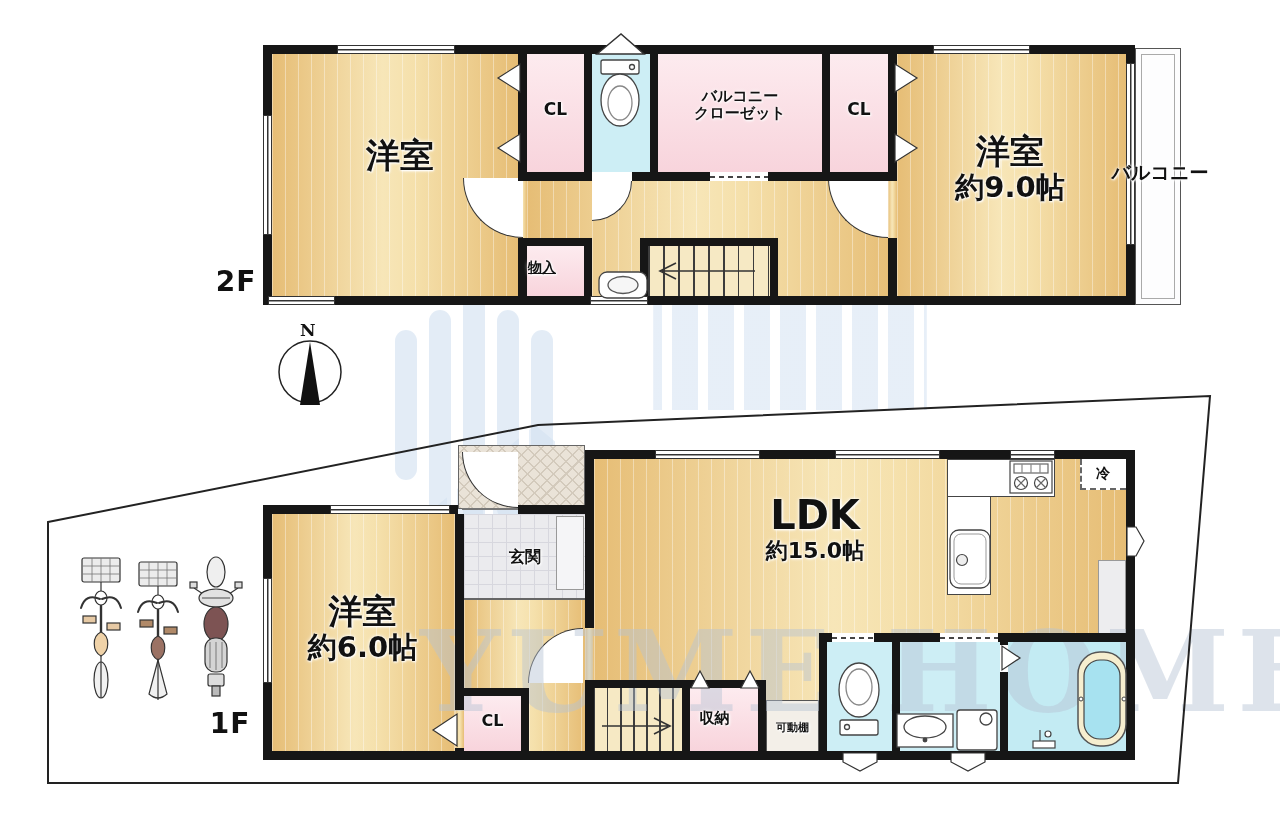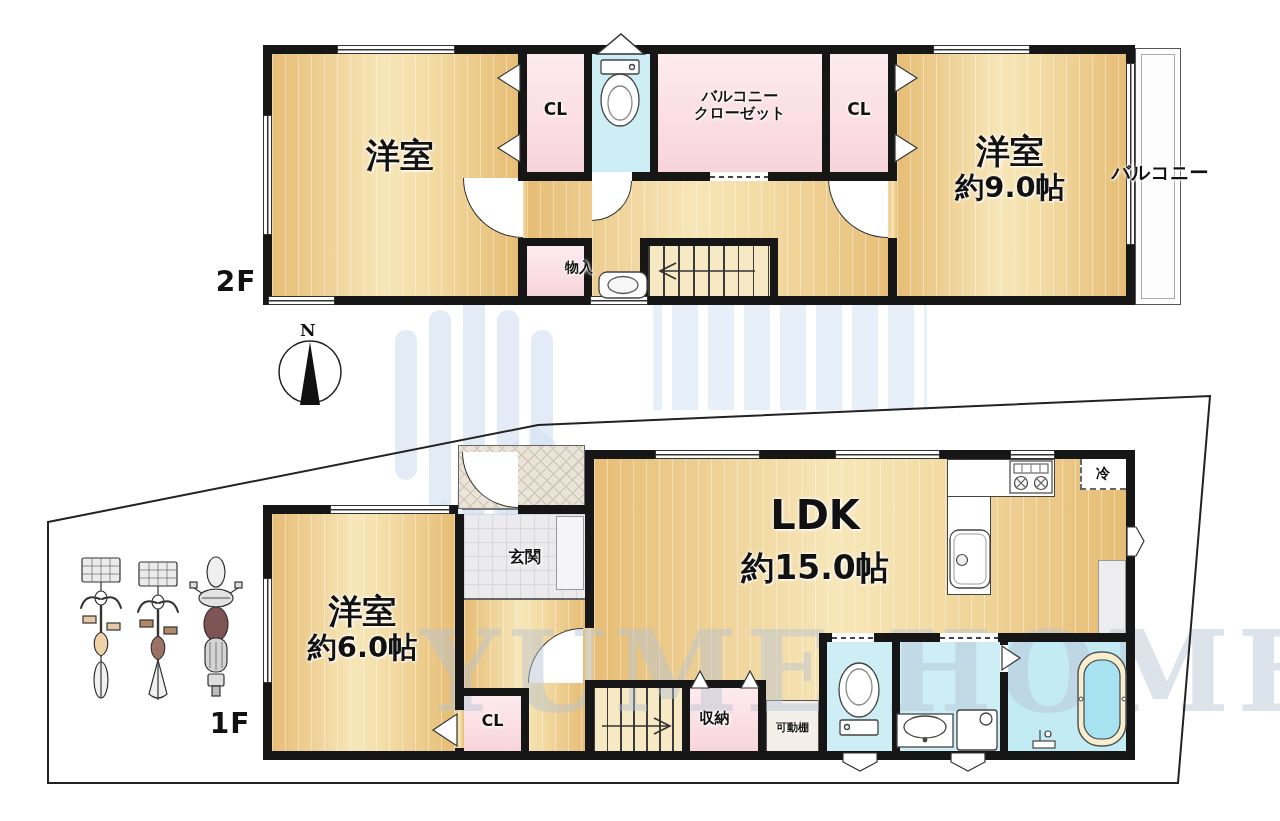--- a/index.html
+++ b/index.html
@@ -185,31 +185,31 @@
   <div class="abs" style="left:930px;top:132px;width:160px;z-index:30;">
     <div class="lab" style="position:static;font-size:34px;">洋室</div>
     <div class="lab" style="position:static;font-size:29px;">約9.0帖</div>
   </div>
   <div class="abs lab" style="left:527px;top:100px;width:57px;font-size:17px;">CL</div>
   <div class="abs lab" style="left:830px;top:100px;width:58px;font-size:17px;">CL</div>
   <div class="abs" style="left:658px;top:88px;width:164px;z-index:30;">
     <div class="lab" style="position:static;font-size:15px;">バルコニー</div>
     <div class="lab" style="position:static;font-size:15px;">クローゼット</div>
   </div>
-  <div class="abs lab" style="left:556px;top:259px;width:46px;font-size:14px;">物入</div>
+  <div class="abs lab" style="left:519px;top:259px;width:46px;font-size:14px;text-decoration:underline;">物入</div>
   <div class="abs lab" style="left:1085px;top:162px;width:150px;font-size:19px;">バルコニー</div>
 
   <div class="abs" style="left:280px;top:592px;width:165px;z-index:30;">
     <div class="lab" style="position:static;font-size:34px;">洋室</div>
     <div class="lab" style="position:static;font-size:29px;">約6.0帖</div>
   </div>
   <div class="abs lab" style="left:488px;top:548px;width:74px;font-size:16px;">玄関</div>
   <div class="abs" style="left:705px;top:492px;width:220px;z-index:30;">
     <div class="lab" style="position:static;font-size:40px;">LDK</div>
-    <div class="lab" style="position:static;font-size:33px;margin-top:11px;">約15.0帖</div>
+    <div class="lab" style="position:static;font-size:22px;">約15.0帖</div>
   </div>
   <div class="abs lab" style="left:1080px;top:465px;width:46px;font-size:14px;">冷</div>
   <div class="abs lab" style="left:464px;top:712px;width:57px;font-size:16px;">CL</div>
   <div class="abs lab" style="left:690px;top:710px;width:49px;font-size:15px;">収納</div>
   <div class="abs lab" style="left:766px;top:722px;width:53px;font-size:11px;">可動棚</div>
 
   <div class="abs nlab" style="left:300px;top:320px;">N</div>
 
   <div class="abs wm-text" style="left:420px;top:606px;">YUME HOME</div>
 

